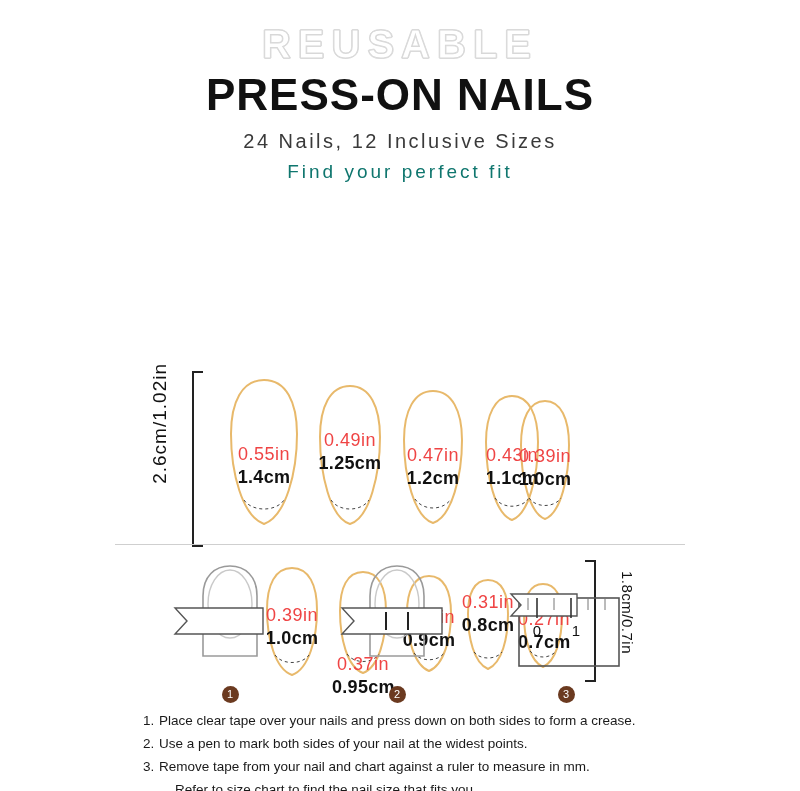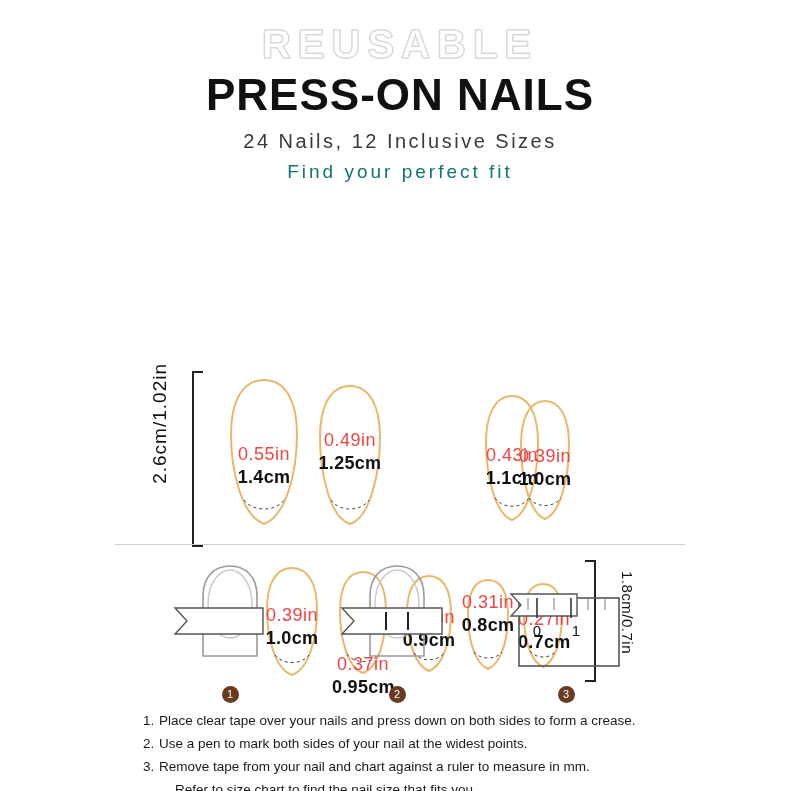--- a/index.html
+++ b/index.html
@@ -231,20 +231,30 @@
       <svg width="78" height="144" viewBox="0 0 78 144">
         <path d="M39 4 C19 4 9 25 9 55 C9 91 19 136 39 142 C59 136 69 91 69 55 C69 25 59 4 39 4 Z" fill="none" stroke="#e8b96b" stroke-width="2"></path>
         <path d="M20 118 C28 130 50 130 58 118" fill="none" stroke="#444" stroke-width="1" stroke-dasharray="3,3"></path>
       </svg>
       <div class="labels" style="top:48px;">
         <div class="lab-in">0.49in</div>
         <div class="lab-cm">1.25cm</div>
       </div>
     </div>
 
+    <div class="nail" style="left:396px; top:194px;">
+      <svg width="74" height="138" viewBox="0 0 74 138">
+        <path d="M37 4 C18 4 8 24 8 53 C8 88 18 130 37 136 C56 130 66 88 66 53 C66 24 56 4 37 4 Z" fill="none" stroke="#e8b96b" stroke-width="2"></path>
+        <path d="M19 112 C27 124 47 124 55 112" fill="none" stroke="#444" stroke-width="1" stroke-dasharray="3,3"></path>
+      </svg>
+      <div class="labels" style="top:58px;">
+        <div class="lab-in">0.47in</div>
+        <div class="lab-cm">1.2cm</div>
+      </div>
+    </div>
 
     <div class="nail" style="left:478px; top:199px;">
       <svg width="68" height="130" viewBox="0 0 68 130">
         <path d="M34 4 C17 4 8 23 8 50 C8 83 17 122 34 128 C51 122 60 83 60 50 C60 23 51 4 34 4 Z" fill="none" stroke="#e8b96b" stroke-width="2"></path>
         <path d="M17 106 C24 117 44 117 51 106" fill="none" stroke="#444" stroke-width="1" stroke-dasharray="3,3"></path>
       </svg>
       <div class="labels" style="top:53px;">
         <div class="lab-in">0.43in</div>
         <div class="lab-cm">1.1cm</div>
       </div>

